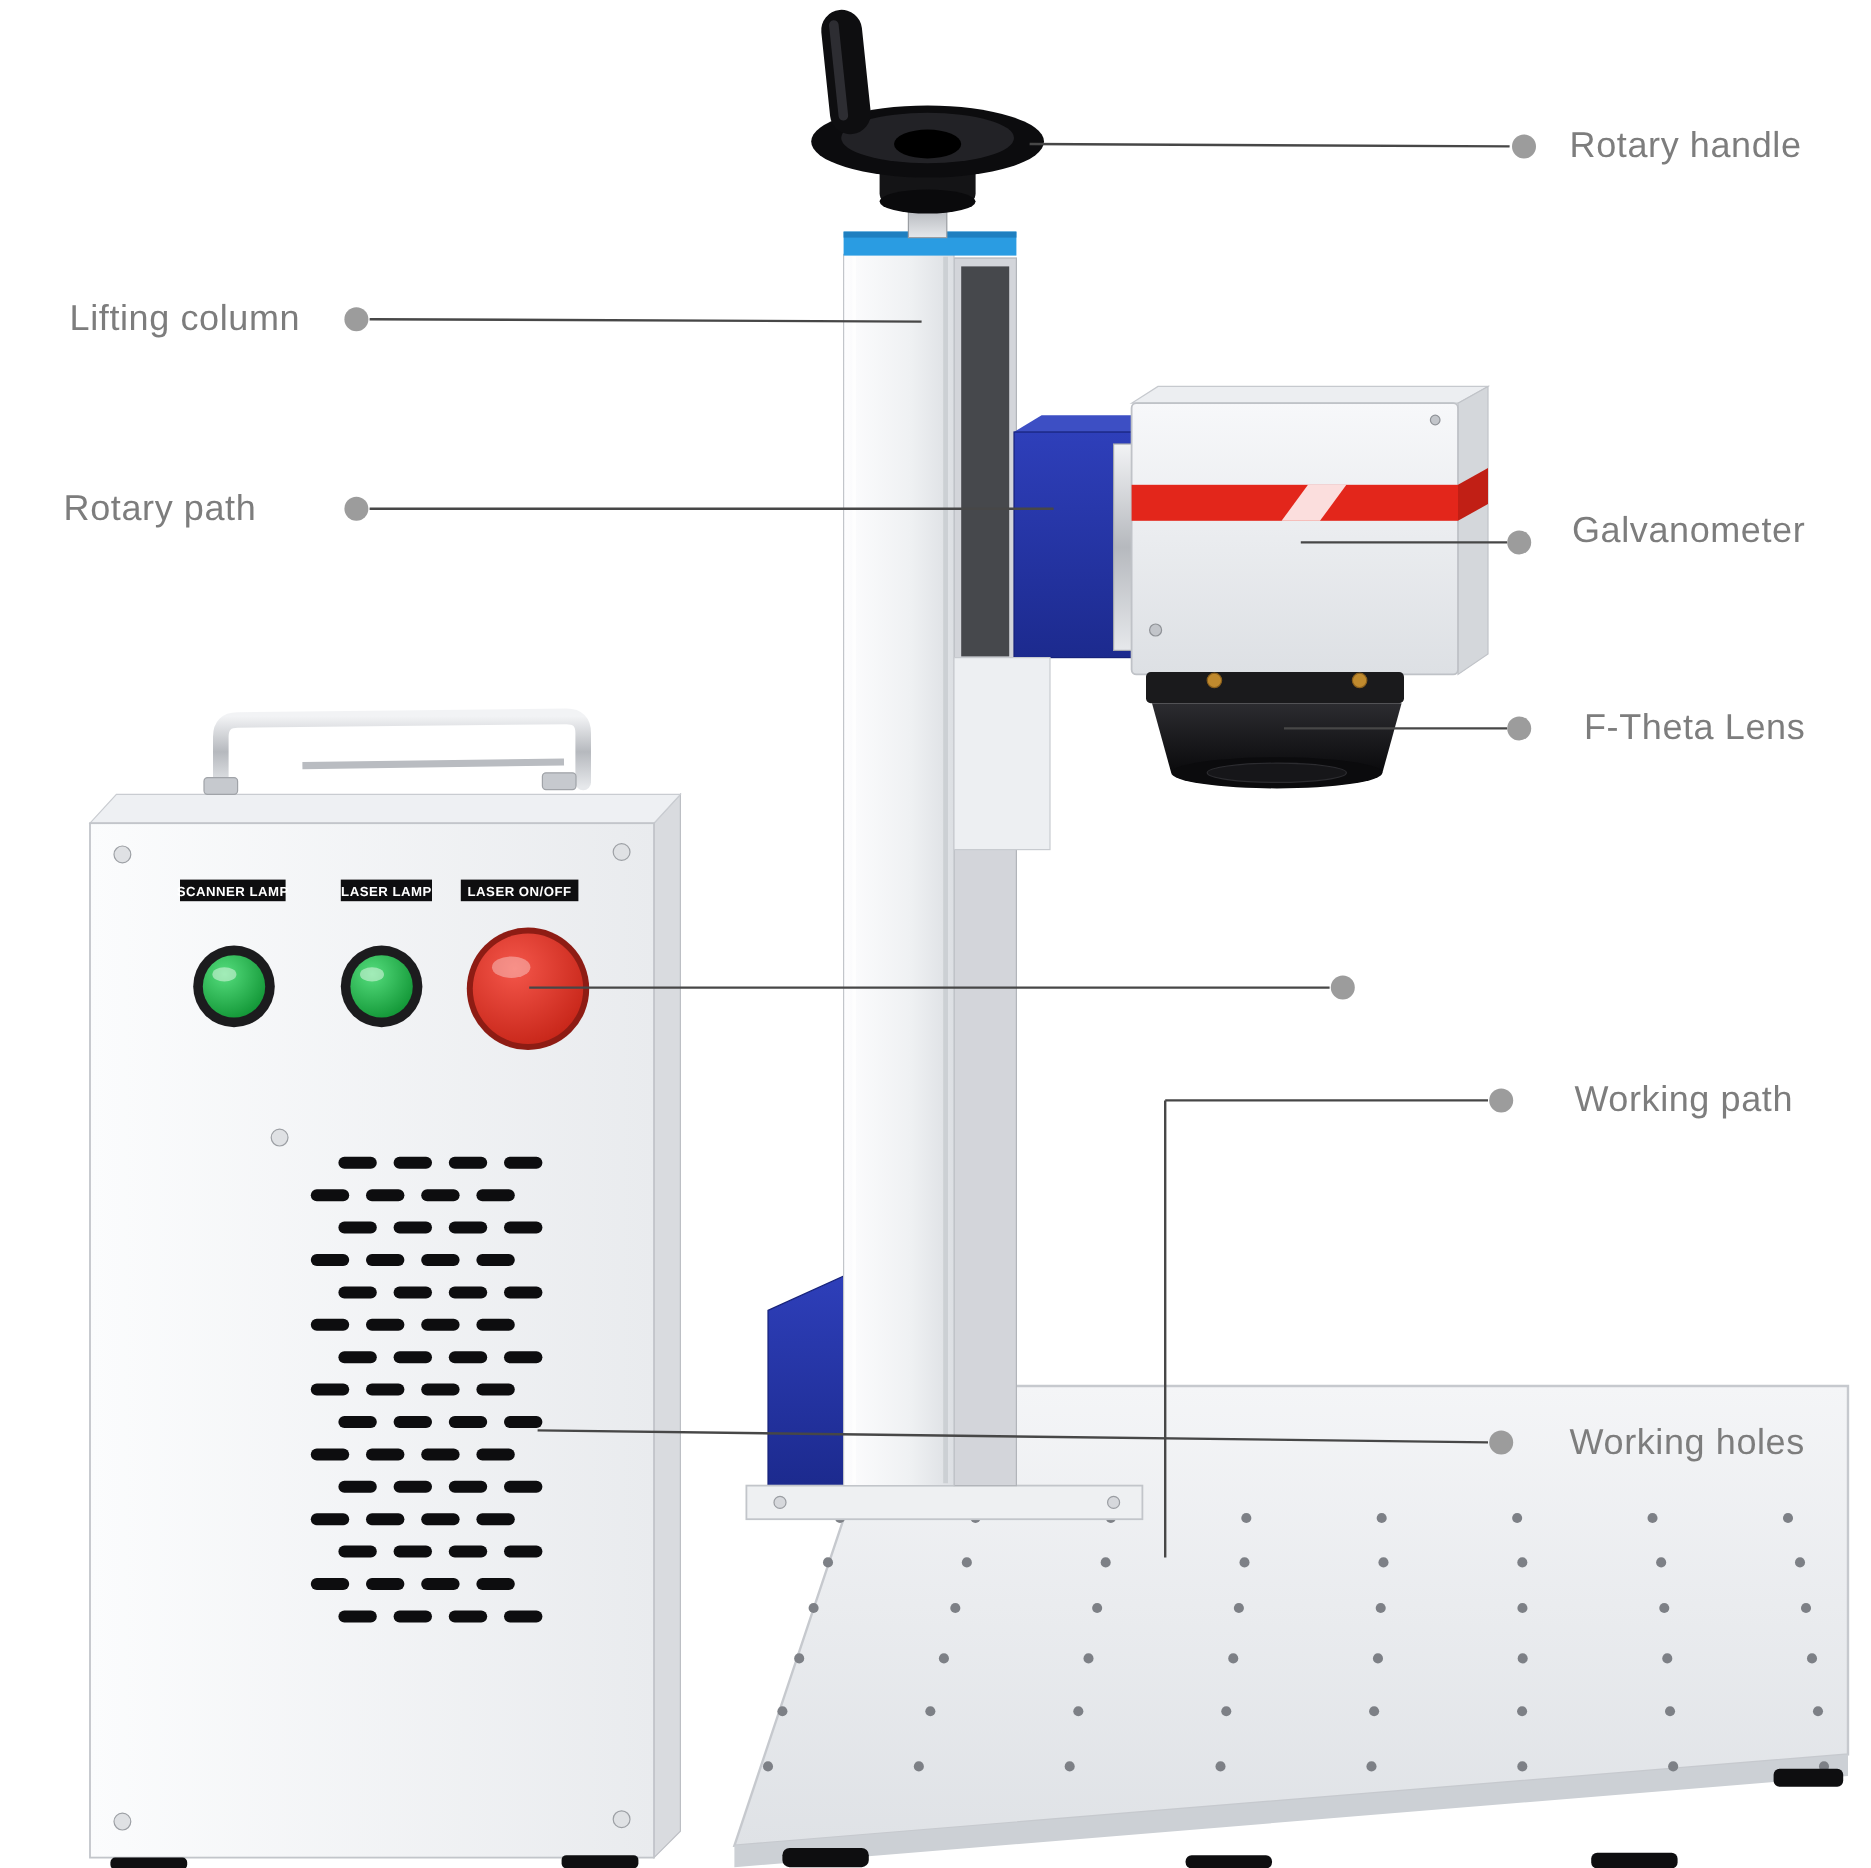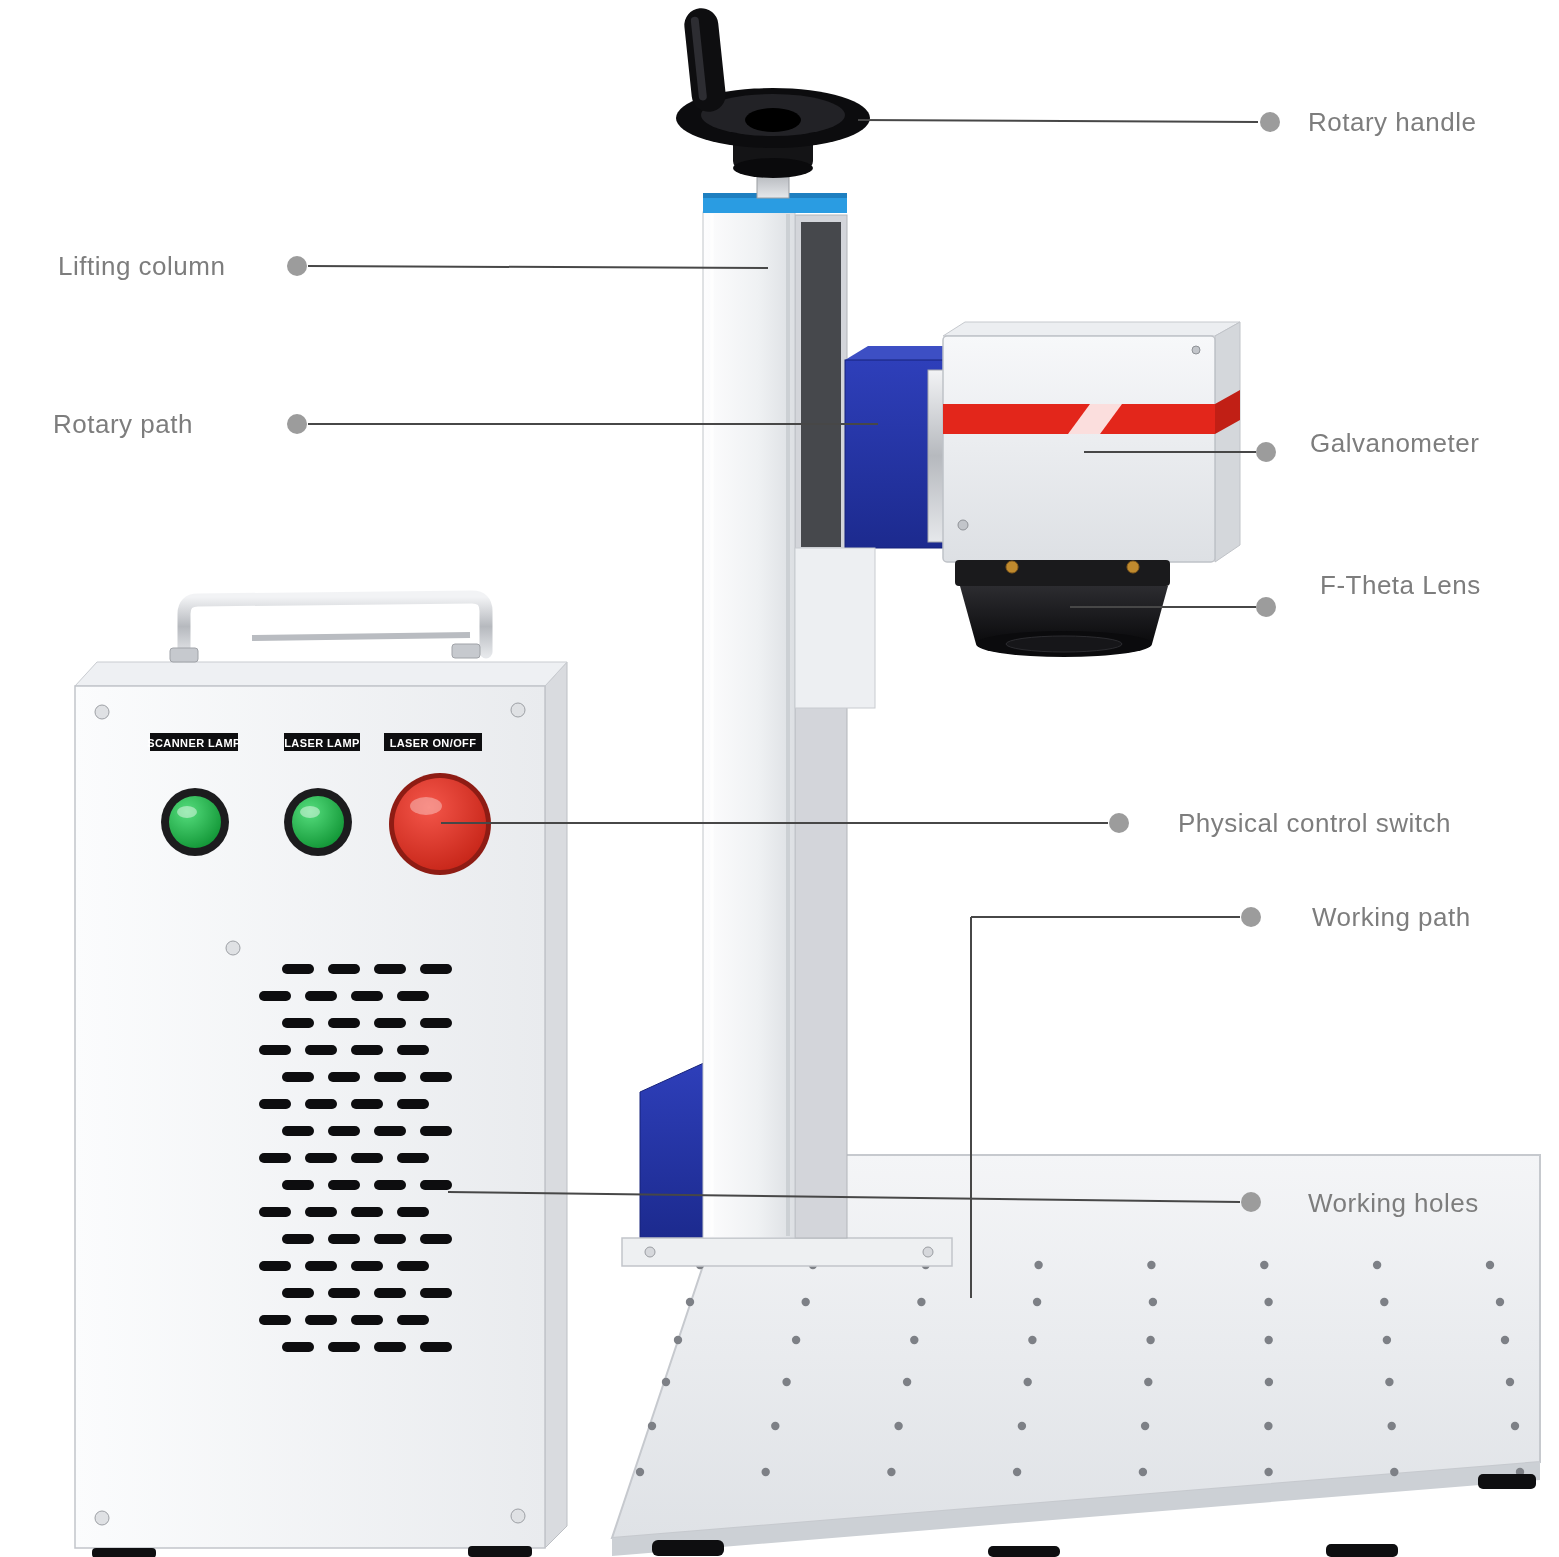--- a/index.html
+++ b/index.html
@@ -2,21 +2,21 @@
 <html style="--label_text: #7d7d7d; --leader_line: #474747; --leader_dot: #9c9c9c; --machine_blue: #2637a8; --accent_red: #e3261b; --button_green: #16a53c; --button_red: #d8281a; --column_cap_blue: #2a9ce2;"><head>
 <meta charset="utf-8">
 <style>
   * { margin:0; padding:0; box-sizing:border-box; }
   body { background:#ffffff; font-family:"Liberation Sans", sans-serif; }
   .stage { position:relative; width:1559px; height:1557px; background:#ffffff; overflow:hidden; }
   .stage svg { position:absolute; inset:0; }
   .callout {
     position:absolute;
     color:var(--label_text, #7d7d7d);
-    font-size:26px;
+    font-size:30px;
     letter-spacing:.5px;
     white-space:nowrap;
     line-height:34px;
   }
   .plate-text { fill:#ffffff; font-family:"Liberation Sans", sans-serif; font-size:11px; font-weight:bold; letter-spacing:.4px; text-anchor:middle; }
   #leaders line { stroke:var(--leader_line, #474747); stroke-width:2; }
   #leaders circle { fill:var(--leader_dot, #9c9c9c); }
   .red-stripe { fill:var(--accent_red, #e3261b); }
 </style>
 </head>
@@ -334,18 +334,17 @@
       <line x1="448" y1="1192" x2="1240" y2="1202"></line>
           <circle cx="1251" cy="1202" r="10"></circle>
     </g>
   </g>
 </svg>
 
 <div class="callout" style="left:1308px; top:105px">Rotary handle</div>
 <div class="callout" style="left:58px;   top:249px">Lifting column</div>
 <div class="callout" style="left:53px;   top:407px">Rotary path</div>
 <div class="callout" style="left:1310px; top:426px">Galvanometer</div>
-<div class="callout" style="left:1320px; top:568px">F-Theta Lens</div>
-<div class="callout" style="left:1178px; top:806px">Physical control switch</div>
+<div class="callout" style="left:1320px; top:590px">F-Theta Lens</div>
 <div class="callout" style="left:1312px; top:900px">Working path</div>
 <div class="callout" style="left:1308px; top:1186px">Working holes</div>
 
 </div>
 
 </body></html>

